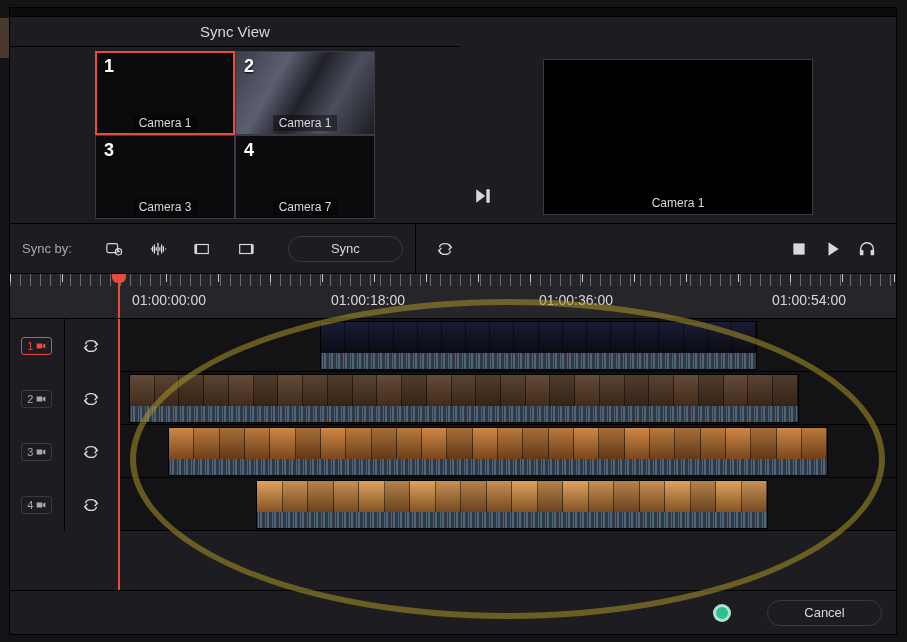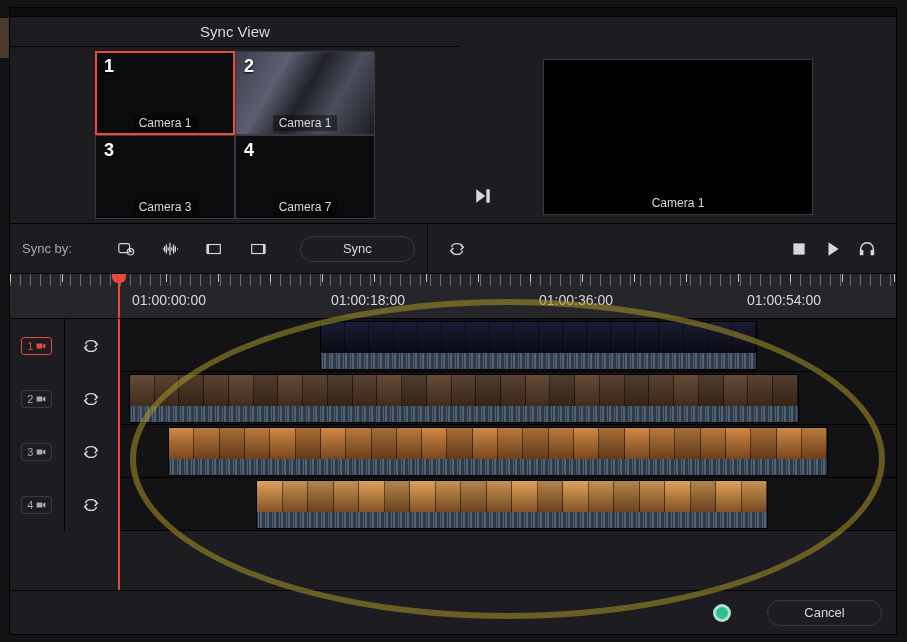--- a/index.html
+++ b/index.html
@@ -38,21 +38,21 @@
     background-blend-mode:normal;
   }
 
   .preview{flex:1;display:flex;align-items:flex-end;justify-content:center;padding:8px 30px;}
   .pv-frame{width:270px;height:156px;background:#000;border:1px solid var(--border);position:relative;}
   .pv-label{position:absolute;bottom:4px;width:100%;text-align:center;font-size:12px;}
   .pv-next{position:absolute;left:-70px;bottom:6px;}
   .icon-svg{width:18px;height:18px;fill:var(--text);}
 
   .toolbar{height:50px;display:flex;align-items:center;padding:0 12px;border-bottom:1px solid #000;background:var(--bg-1);position:relative;}
-  .tb-label{color:var(--text-dim);font-size:13px;margin-right:32px;}
+  .tb-label{color:var(--text-dim);font-size:13px;margin-right:20px;}
   .tb-btn{width:44px;height:50px;display:flex;align-items:center;justify-content:center;cursor:pointer;}
   .tb-btn.narrow{width:34px;}
   .tb-sync{width:115px;height:26px;border:1px solid var(--border);border-radius:13px;display:flex;align-items:center;justify-content:center;cursor:pointer;margin-left:20px;color:var(--text);}
   .tb-sep{width:1px;height:50px;background:#000;margin:0 12px;}
   .tb-right{margin-left:auto;display:flex;align-items:center;}
 
   .ruler{height:45px;background:var(--bg-2);position:relative;border-bottom:1px solid #000;overflow:hidden;}
   .ruler-ticks{position:absolute;top:0;left:0;right:0;height:12px;
     background-image:repeating-linear-gradient(to right, var(--text-dim) 0 1px, transparent 1px 10px);
     opacity:0.55;}
@@ -204,21 +204,21 @@
       </div>
     </div>
   </div>
 
   <div class="ruler" id="ruler">
     <div class="ruler-ticks"></div>
     <div class="ruler-ticks major"></div>
   <div class="tc" style="left: 122px;">01:00:00:00</div>
       <div class="tc" style="left: 321px;">01:00:18:00</div>
       <div class="tc" style="left: 529px;">01:00:36:00</div>
-      <div class="tc" style="left: 737px;">01:00:54:00</div>
+      <div class="tc" style="left: 762px;">01:00:54:00</div>
       <div class="playhead" style="left: 108px;">
         <div style="position: absolute; top: -1px; left: -6px; width: 14px; height: 10px; background: rgb(230, 75, 60); border-radius: 2px 2px 6px 6px;"></div>
       </div>
     </div>
 
   <div class="tracks" id="tracks">
     <div class="annot"></div>
   <div class="playline" style="left: 108px;"></div>
       <div class="track" style="top: 0px;">
         <div class="track-hdr">

